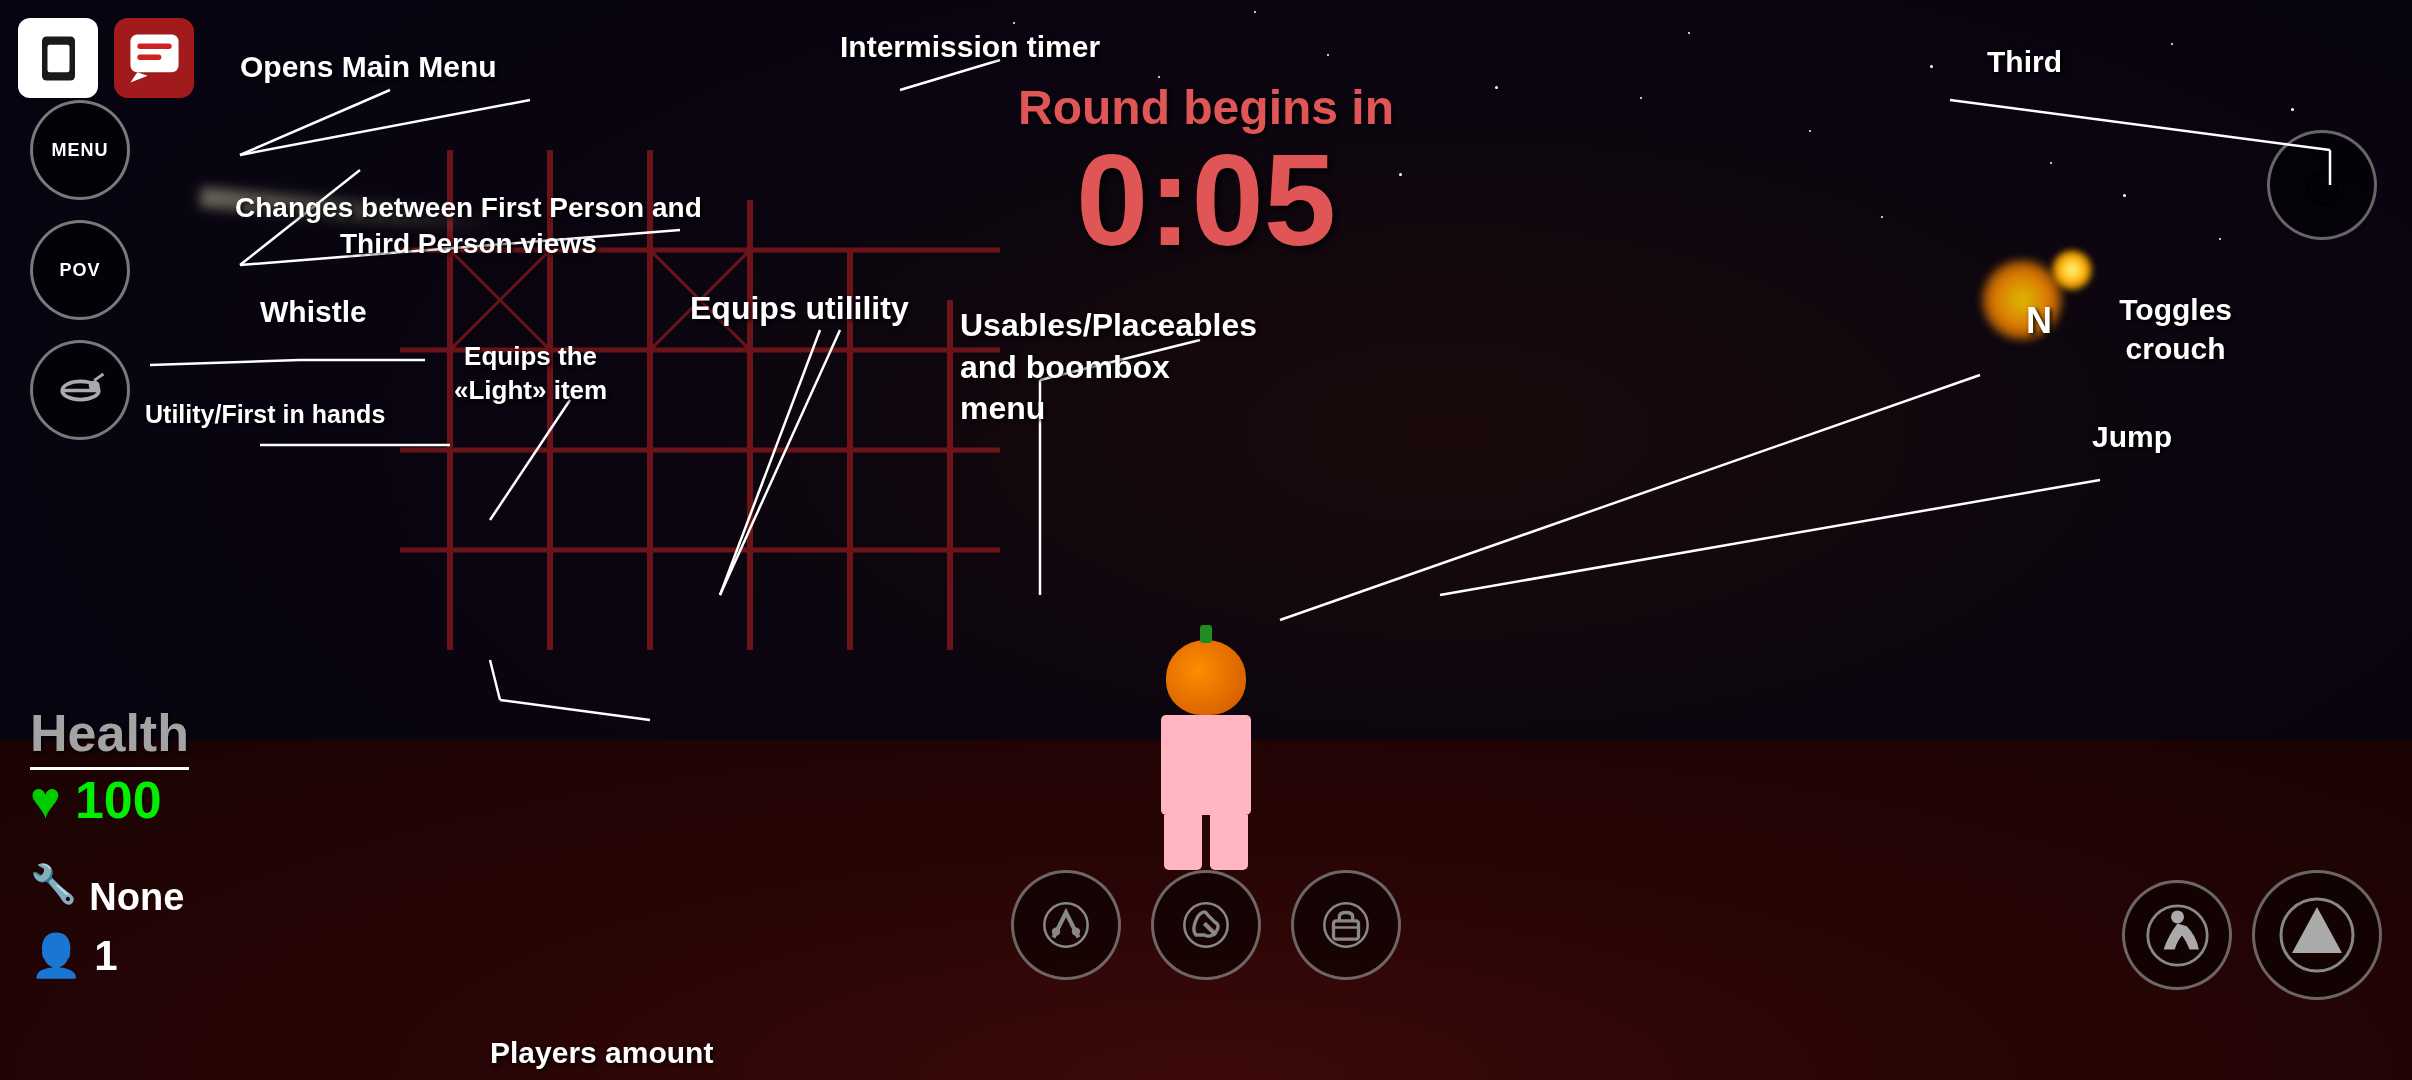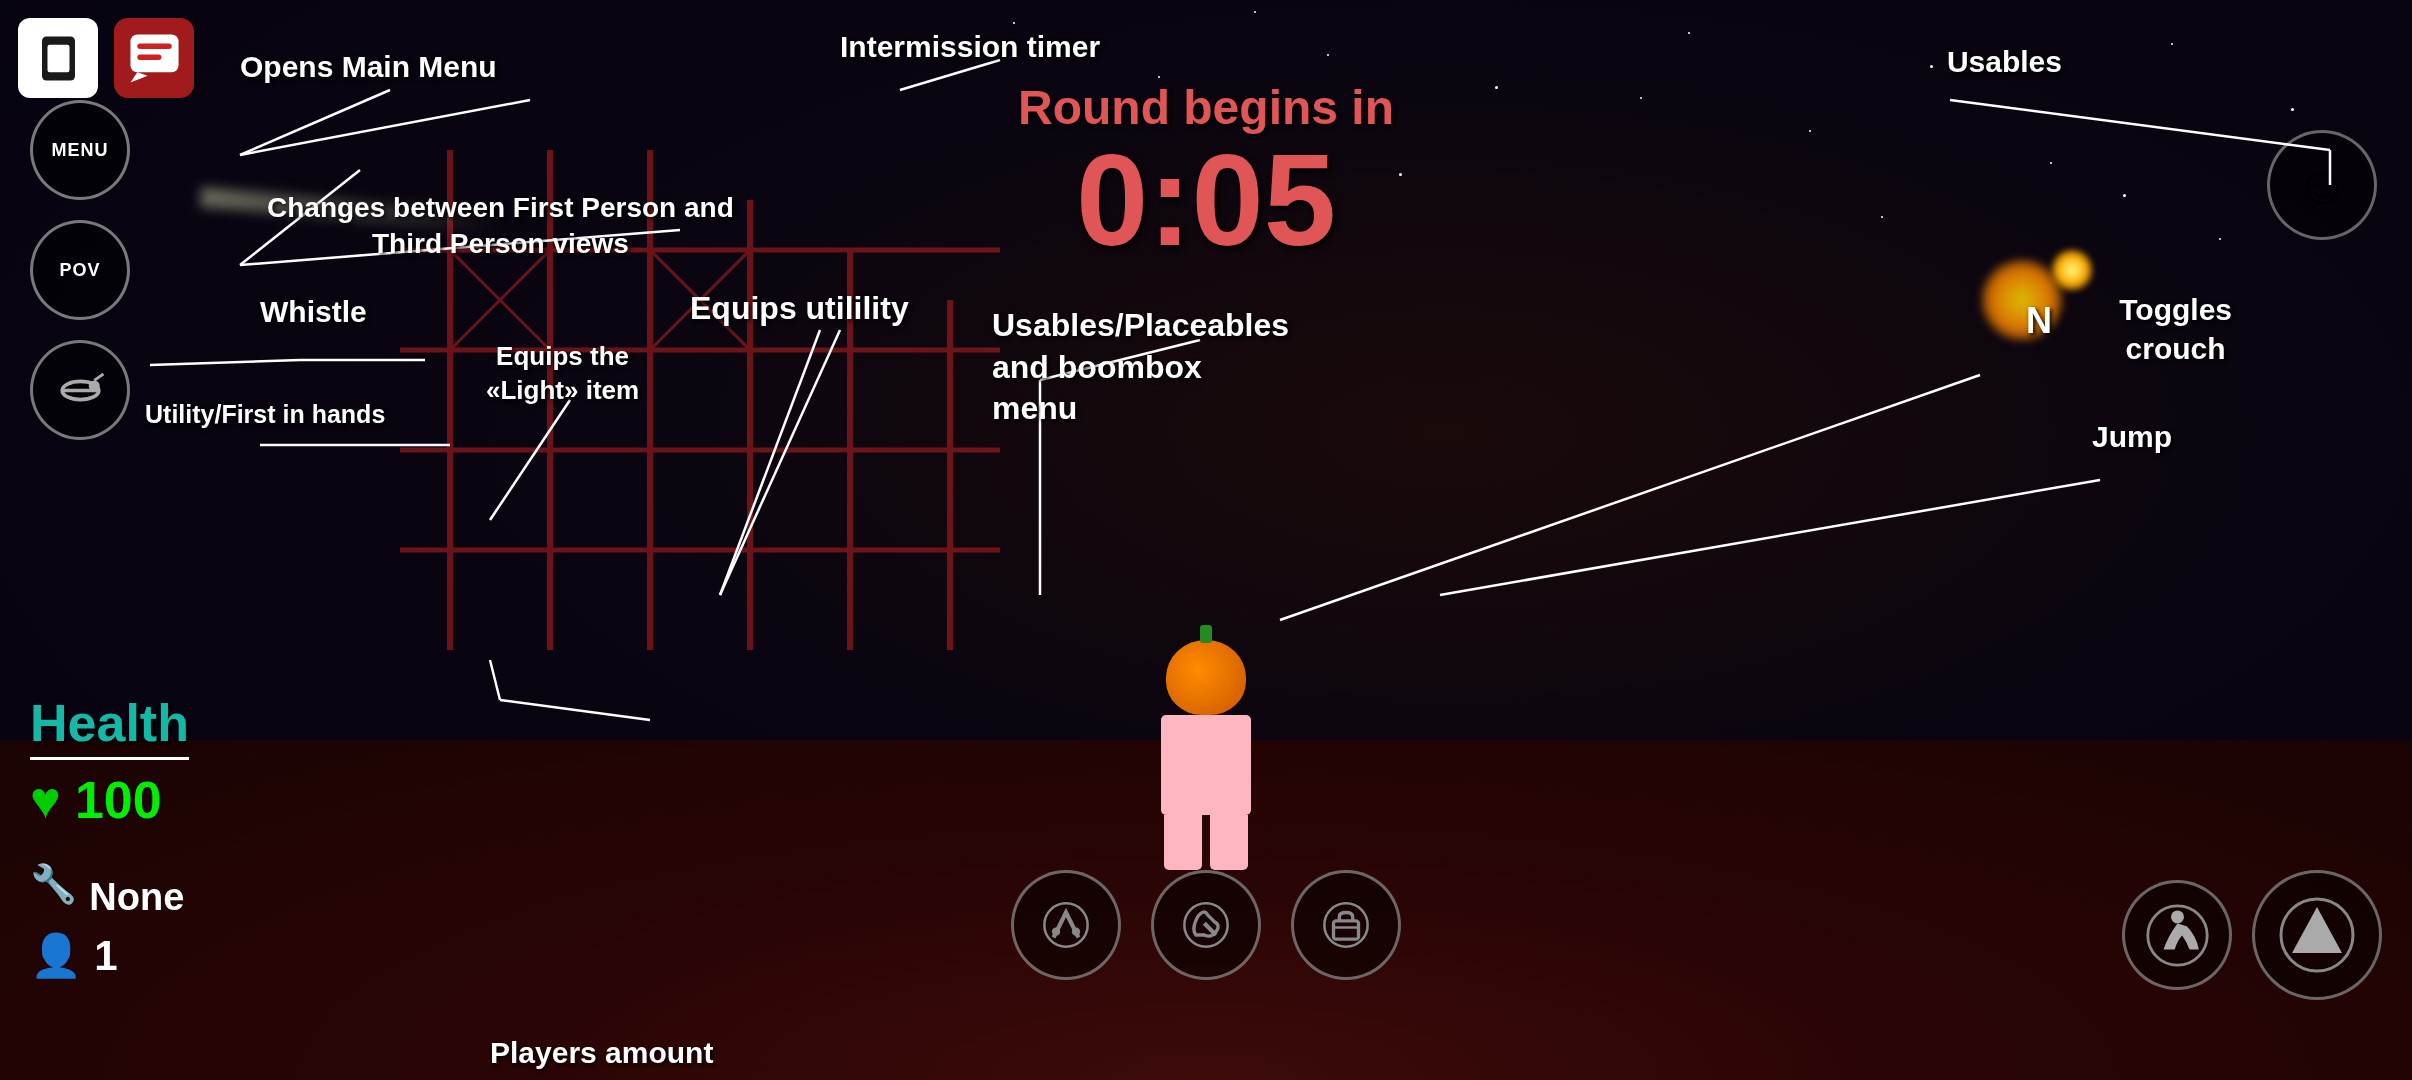--- a/index.html
+++ b/index.html
@@ -262,27 +262,26 @@
       cursor: pointer;
     }
 
     
     .health-section {
       position: absolute;
       bottom: 100px;
       left: 30px;
     }
     .health-label {
-      color: #14b8a6;
+      color: #a3a3a3;
       font-size: 52px;
       font-weight: bold;
       text-shadow: 2px 2px 4px rgba(0,0,0,0.9);
       border-bottom: 3px solid white;
       padding-bottom: 4px;
-      margin-bottom: 10px;
     }
     .health-value {
       display: flex;
       align-items: center;
       gap: 14px;
       margin-bottom: 18px;
     }
     .heart-icon {
       font-size: 52px;
       color: #00cc00;
@@ -329,21 +328,20 @@
       color: white;
       font-size: 30px;
       font-weight: 600;
       text-shadow: 2px 2px 4px rgba(0,0,0,0.9);
       white-space: nowrap;
     }
     .ann-label.multiline {
       white-space: pre-line;
       text-align: center;
       line-height: 1.3;
-      margin-left: 32px;
     }
 
     
     .ann-svg {
       position: absolute;
       inset: 0;
       width: 100%;
       height: 100%;
     }
 
@@ -579,21 +577,21 @@
 «Light» item</div>
 
     <div class="ann-label" style="top:290px;left:690px;font-size:32px;">Equips utilility</div>
 
     <div class="ann-label multiline" style="top:305px;left:960px;font-size:32px;text-align:left;">Usables/Placeables
 and boombox
 menu</div>
 
     <div class="ann-label" style="top:30px;left:840px;">Intermission timer</div>
 
-    <div class="ann-label" style="top:45px;right:350px;">Usables</div>
+    <div class="ann-label" style="top:45px;right:350px;">Third</div>
 
     <div class="ann-label multiline" style="top:290px;right:180px;text-align:center;">Toggles
 crouch</div>
 
     <div class="ann-label" style="top:420px;right:240px;">Jump</div>
 
     <div class="ann-label" style="bottom:10px;left:490px;">Players amount</div>
 
   </div>
 

